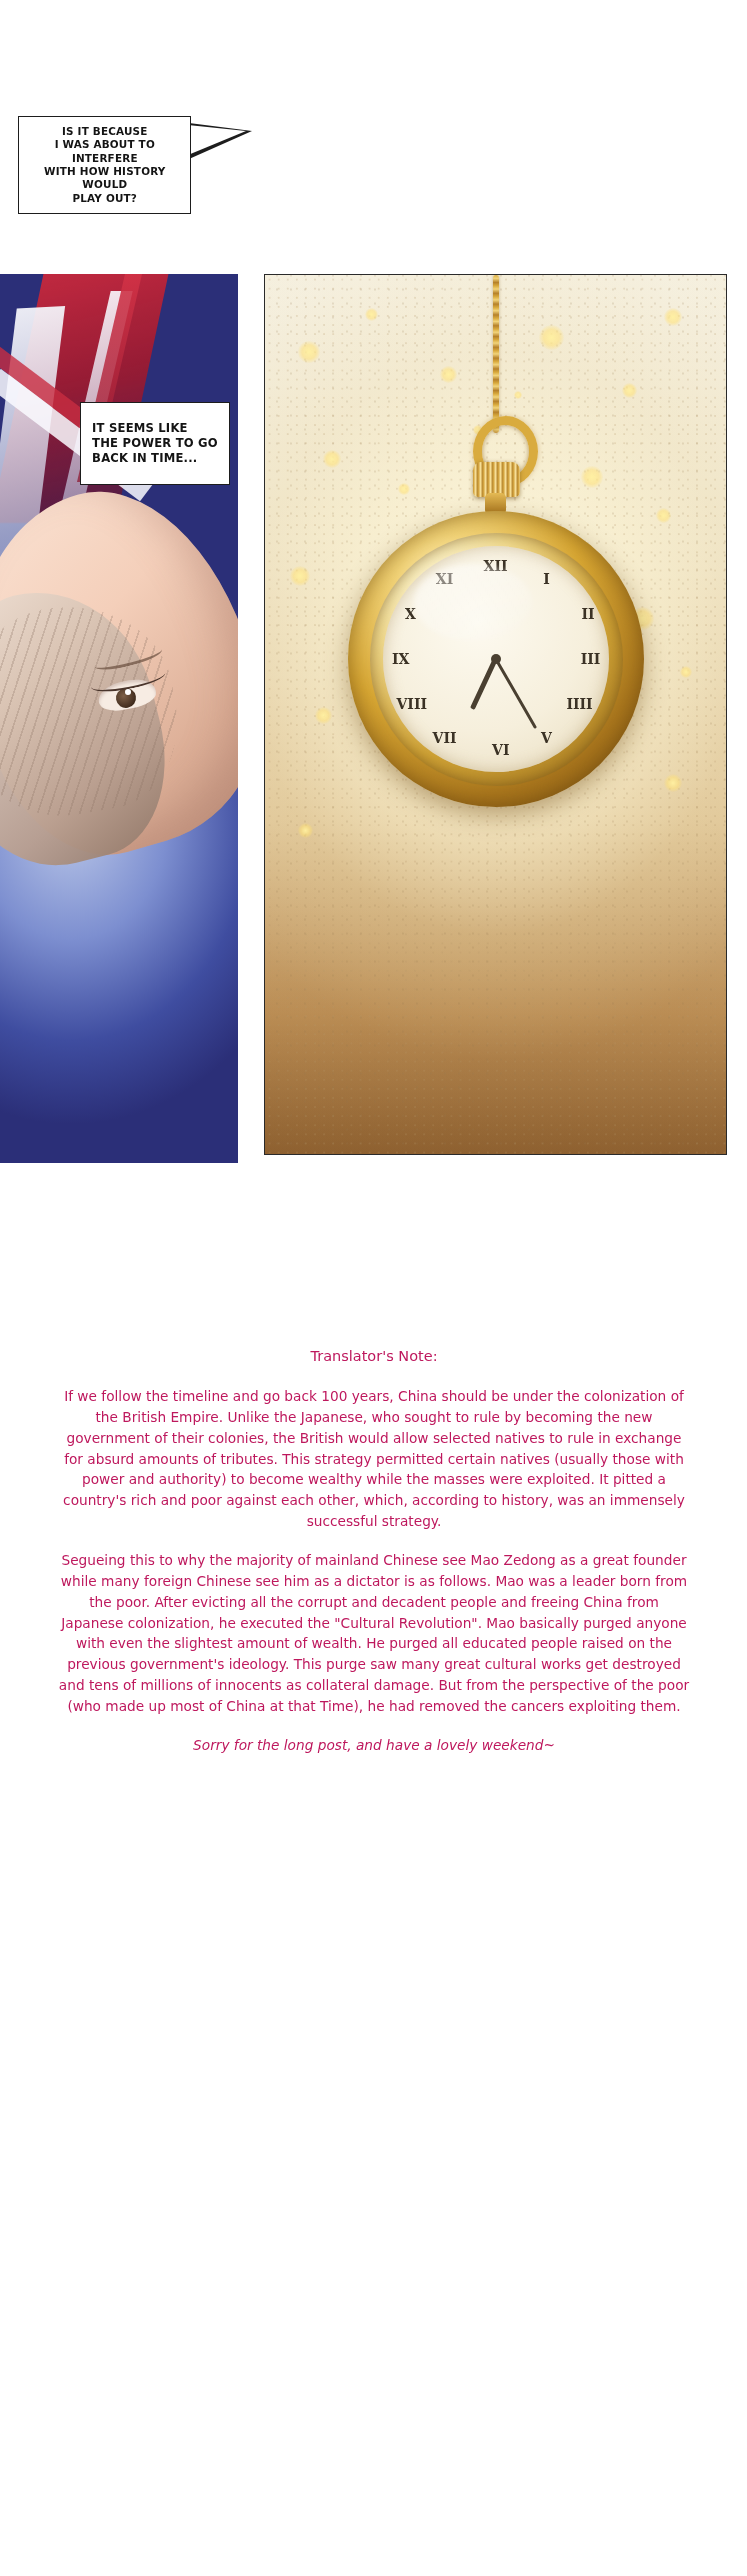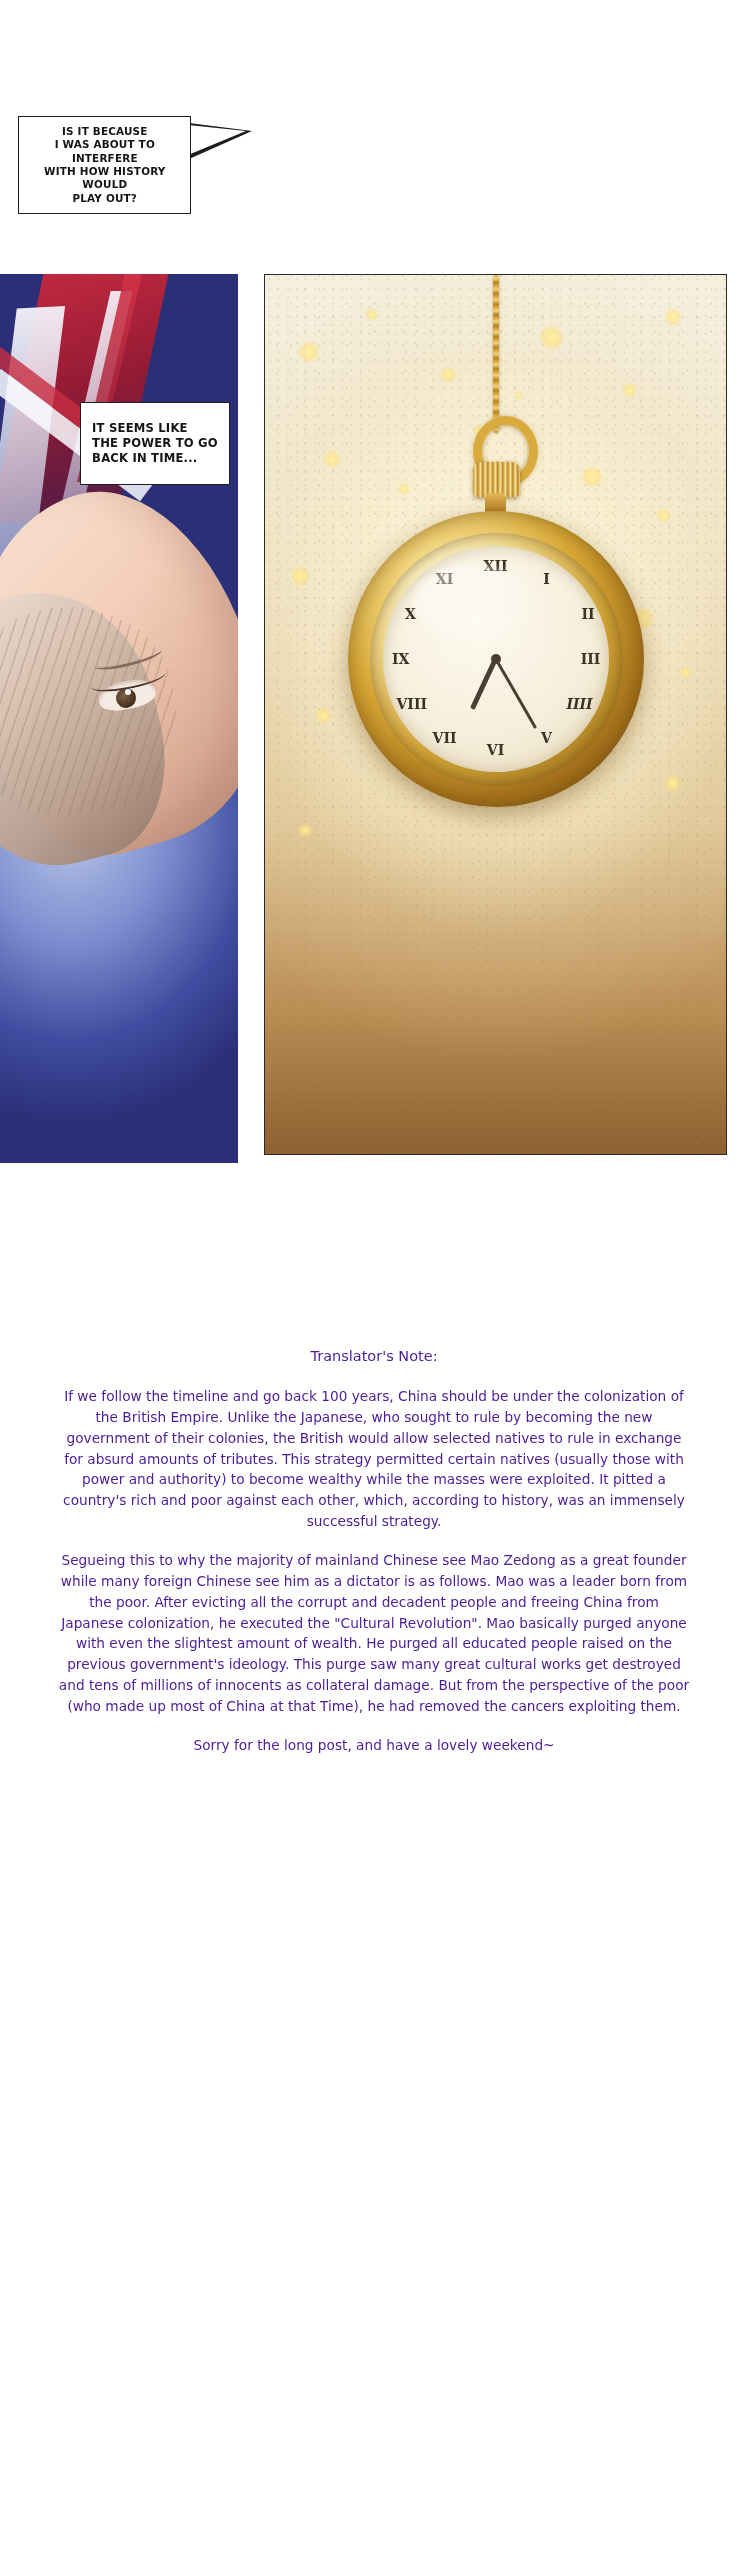--- a/index.html
+++ b/index.html
@@ -394,37 +394,37 @@
     font-size: 12.5px;
     z-index: 6;
   }
 
   
   .note {
     position: absolute;
     left: 58px;
     top: 1346px;
     width: 632px;
-    color: #4c1d95;
+    color: #be185d;
     font-family: "DejaVu Sans", sans-serif;
     text-align: center;
   }
   .note p {
     margin: 0 0 18.3px 0;
     font-size: 14px;
     line-height: 1.5;
   }
   .note p.tight { margin-bottom: 16.6px; }
   .note .heading { font-size: 14.5px; }
   .note .para {
     text-align: center;
     font-size: 13.7px;
     line-height: 1.52;
   }
-  .note .closing { margin-bottom: 0; }
+  .note .closing { margin-bottom: 0; font-style: italic; }
 </style>
 </head>
 <body>
 
 <div class="page">
 
   <div class="left-panel">
     <div class="art-bg"></div>
     <div class="art-stripe-red"></div>
     <div class="art-stripe-white"></div>
@@ -474,23 +474,23 @@
     <div class="watch-crown"></div>
     <div class="watch-stem"></div>
     <div class="watch-case"></div>
     <div class="watch-bezel"></div>
 
     <div class="watch-dial">
       <div class="numeral" style="left:99px; top:11.6px;">XII</div>
       <div class="numeral" style="left:150px; top:25px;">I</div>
       <div class="numeral" style="left:184px; top:60px;text-align:right;">II</div>
       <div class="numeral" style="left:194px; top:105px;">III</div>
-      <div class="numeral" style="left:183px; top:150px;font-style:italic;">IIII</div>
+      <div class="numeral" style="left:183px; top:150px;">IIII</div>
       <div class="numeral" style="left:150px; top:184px;">V</div>
-      <div class="numeral" style="left:99px; top:196px;">VI</div>
+      <div class="numeral" style="left:99px; top:196px;text-align:right;">VI</div>
       <div class="numeral" style="left:48px;  top:184px;">VII</div>
       <div class="numeral" style="left:14px;  top:150px;">VIII</div>
       <div class="numeral" style="left:4.2px;   top:105px;">IX</div>
       <div class="numeral" style="left:14px;  top:60px;">X</div>
       <div class="numeral" style="left:48px;  top:25px;">XI</div>
       <div class="hand-h"></div>
       <div class="hand-m"></div>
       <div class="hand-pin"></div>
       <div class="dial-glass"></div>
     </div>

